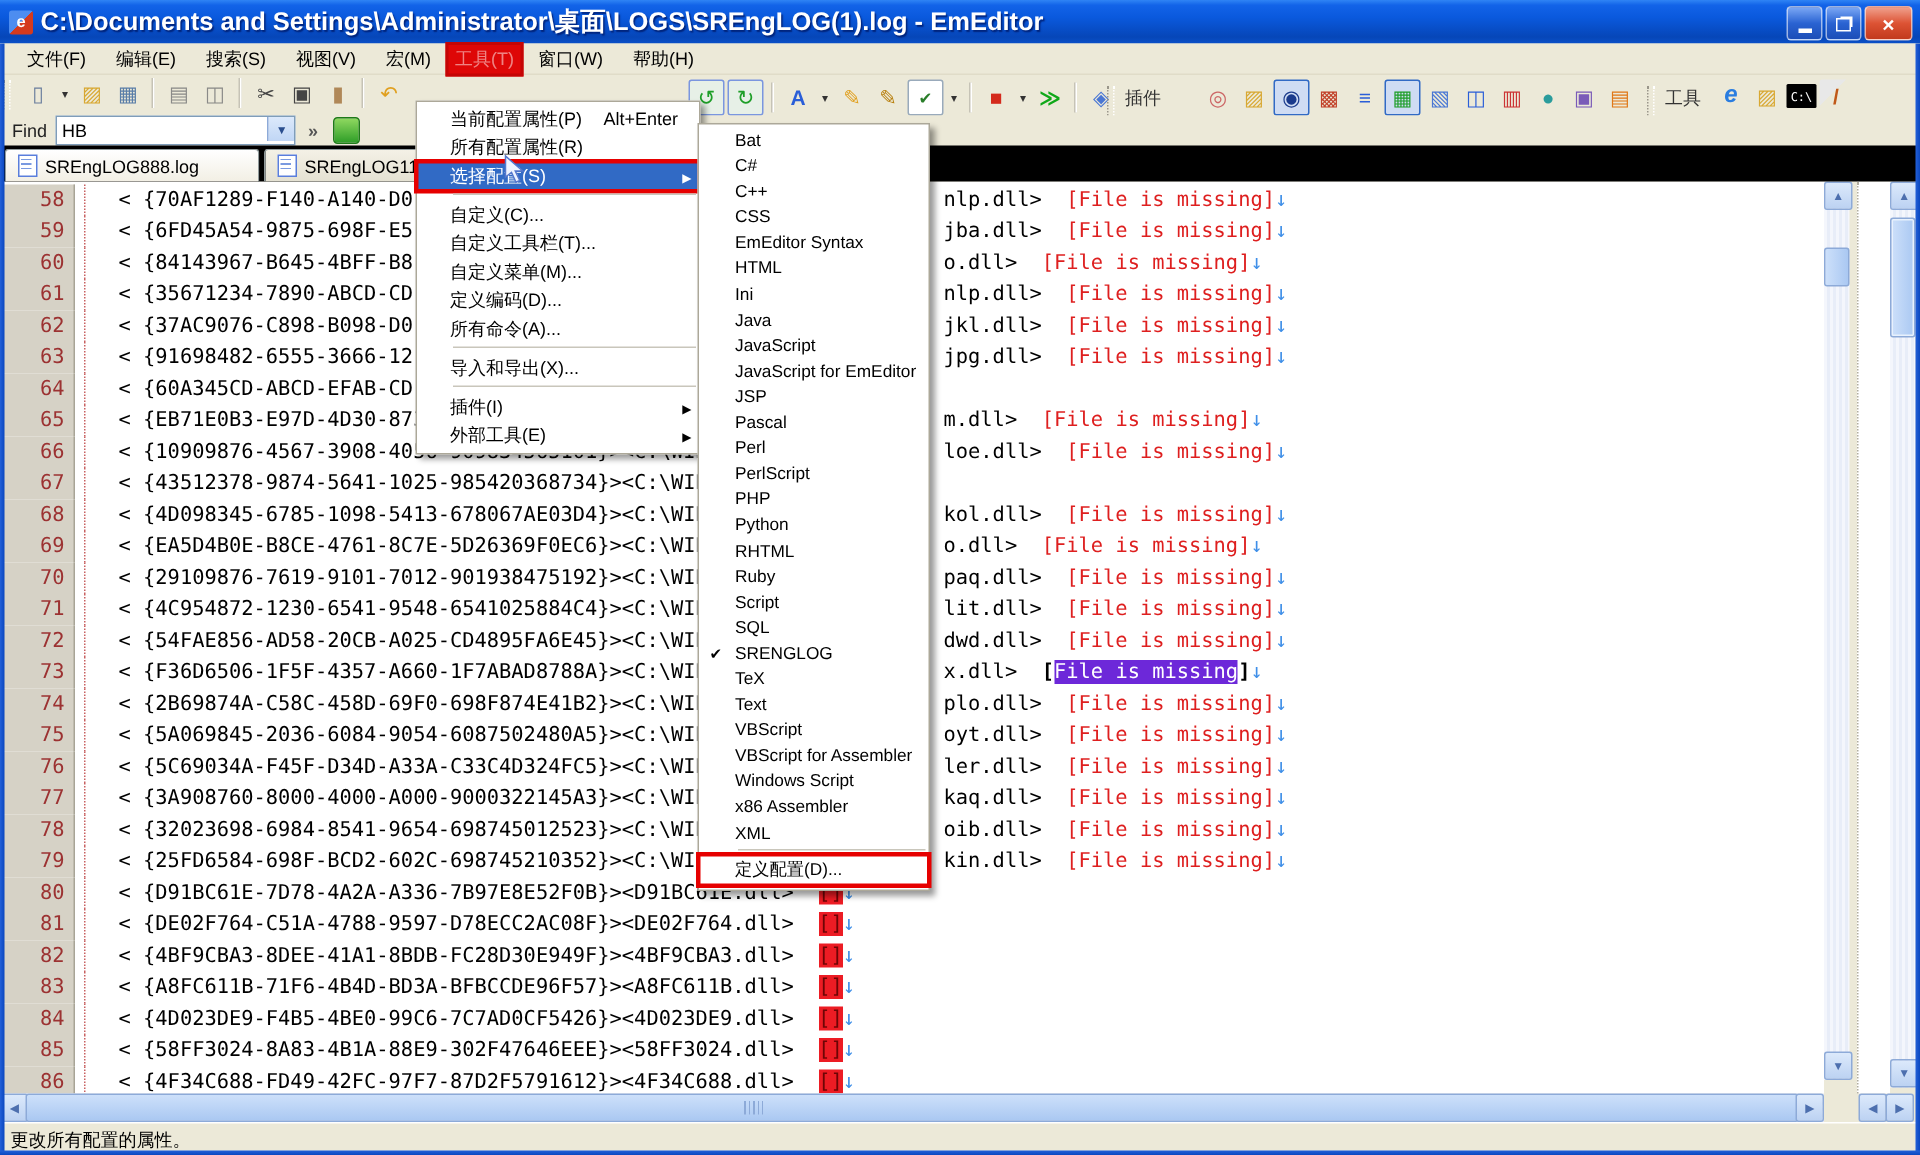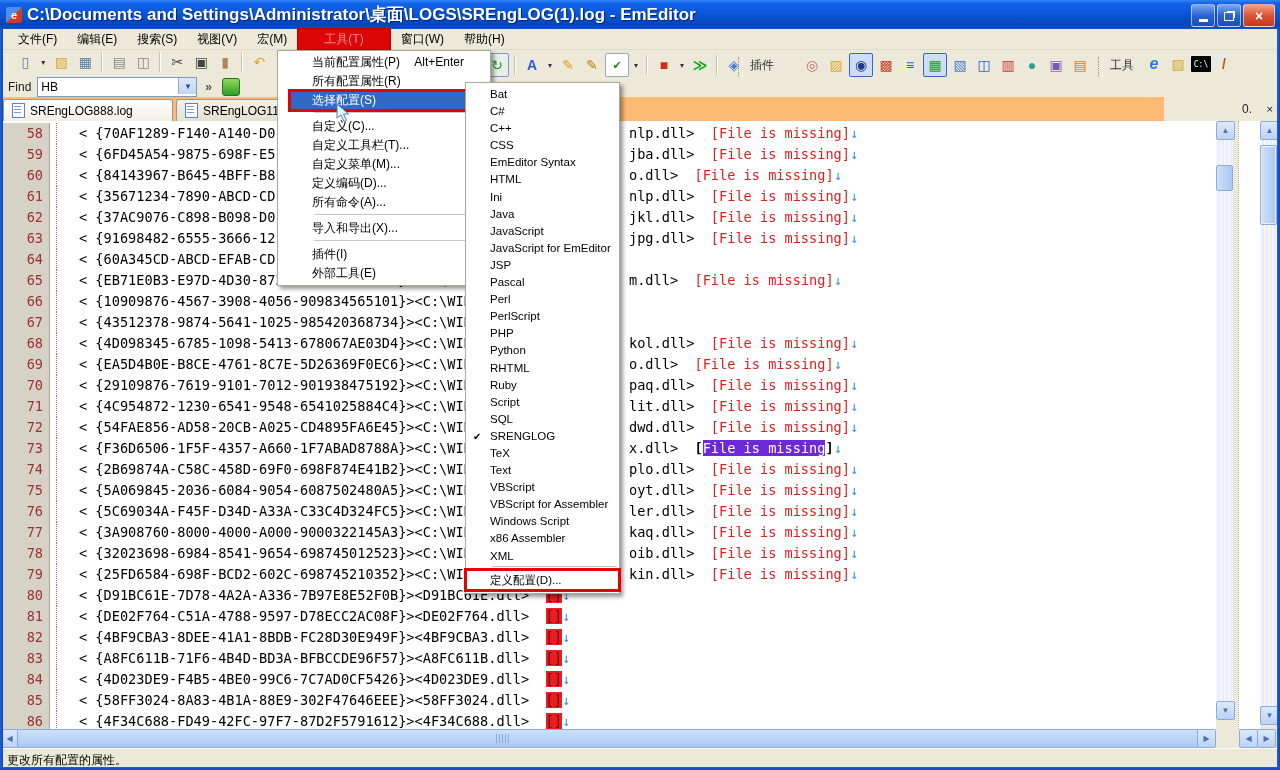--- a/index.html
+++ b/index.html
@@ -16,21 +16,21 @@
   .tb-buttons{position:absolute;right:5px;top:4px;display:flex;gap:2px}
   .tb-btn{width:22px;height:21px;border-radius:3px;border:1px solid #ffffff90;
     background:linear-gradient(180deg,#7aa7f5,#2a63d2 50%,#1c4eb8);display:flex;align-items:center;justify-content:center}
   .tb-btn.close{width:30px;background:linear-gradient(180deg,#f0a08c,#dd5334 50%,#c23a1d);color:#fff;font-weight:bold;font-size:14px}
   .glyph-min{width:9px;height:3px;background:#fff;margin-top:9px}
   .glyph-restore{width:8px;height:7px;border:1px solid #fff;box-shadow:2px -2px 0 -1px #fff;margin-top:2px}
   
   .menubar{position:absolute;left:0;top:29px;width:1280px;height:20px;background:#ECE9D8;
     border-bottom:1px solid #e0dcc8;display:flex;align-items:center;padding-left:8px;z-index:40}
   .mb-item{padding:3px 10px;white-space:nowrap}
-  .mb-item.tools-red{background:#de0707;border:2px solid #c40505;padding:1px 25px;color:rgba(255,255,255,0.5)}
+  .mb-item.tools-red{background:#de0707;border:2px solid #c40505;padding:1px 4px;color:rgba(255,255,255,0.5)}
   
   .toolbar{position:absolute;left:0;top:49px;width:1280px;height:28px;background:#ECE9D8;z-index:20}
   .grip{display:inline-block;width:3px;height:20px;margin:4px 3px 0 2px;border-left:1px dotted #9a968a;border-right:1px dotted #fff}
   .tb-group{display:inline-flex;align-items:center;vertical-align:top;margin-top:2px}
   .tb-group.abs{position:absolute;top:2px}
   .tbi{width:22px;height:22px;margin:0 1px;border-radius:2px;display:inline-flex;align-items:center;justify-content:center;font-size:14px}
   .tbi.drop{width:10px;font-size:8px;color:#333}
   .tbi.sep{width:1px;height:20px;background:#c6c3b6;border-right:1px solid #fff;margin:0 4px;border-radius:0}
   .tbi.pressed{border:1px solid #316AC5;background:#cfdcf3}
   .tbi.framed{border:1px solid #7a96df;background:#e7f0e7}
@@ -51,21 +51,21 @@
   .find-combo{position:relative;width:158px;height:18px;background:#fff;border:1px solid #7F9DB9}
   .find-input{position:absolute;left:0;top:0;width:136px;height:16px;border:none;outline:none;
     font-family:"Liberation Sans","DejaVu Sans",sans-serif;font-size:12px;padding:1px 3px}
   .combo-btn{position:absolute;right:0;top:0;width:17px;height:16px;
     background:linear-gradient(180deg,#dce9fb,#c0d6f5);border-left:1px solid #8daad8;
     display:flex;align-items:center;justify-content:center;font-size:8px;color:#2a4e8e}
   .chevron{margin-left:8px;color:#555;font-weight:bold}
   .sprout{width:16px;height:16px;margin-left:10px;border-radius:3px;
     background:linear-gradient(180deg,#8fd860,#2f9e28);border:1px solid #1d7a18}
   
-  .tabbar{position:absolute;left:0;top:97px;width:1164px;height:24px;background:#fdba74;z-index:20}
+  .tabbar{position:absolute;left:0;top:97px;width:1280px;height:24px;background:#000000;z-index:20}
   .tab{position:absolute;top:2px;height:21px;display:flex;align-items:center;padding:0 8px;
     border:1px solid #919B9C;border-bottom:none;border-radius:3px 3px 0 0;white-space:nowrap}
   .tab.active{left:3px;background:linear-gradient(180deg,#fff,#f2efe4);width:152px}
   .tab.t2{left:176px;background:linear-gradient(180deg,#f4f1e6,#e4e1d2);width:150px}
   .doc-icon{width:11px;height:13px;background:#fff;border:1px solid #5a7edc;margin-right:5px;
     box-shadow:inset 0 -2px 0 #fff,inset 0 3px 0 #fff;position:relative}
   .doc-icon::after{content:"";position:absolute;left:1px;top:2px;width:7px;height:7px;
     background:repeating-linear-gradient(180deg,#7a9ae0 0 1px,transparent 1px 3px)}
   
   .editor{position:absolute;left:0;top:121px;width:1216px;height:608px;background:#fff;overflow:hidden;z-index:10}
@@ -116,22 +116,22 @@
   .mp-hscroll .r{left:19px;top:0}
   
   .statusbar{position:absolute;left:0;top:748px;width:1280px;height:22px;background:#ECE9D8;
     border-top:1px solid #fff;display:flex;align-items:center;padding-left:7px;z-index:20}
   
   .wb{position:absolute;background:linear-gradient(90deg,#2360d8,#0a47c0);z-index:60}
   .wb.l{left:0;top:29px;width:3px;height:741px}
   .wb.r{left:1277px;top:29px;width:3px;height:741px}
   .wb.b{left:0;top:767px;width:1280px;height:3px;background:linear-gradient(180deg,#2360d8,#0a47c0)}
   
-  .popup{position:absolute;left:277px;top:50px;width:188px;background:#fff;border:1px solid #ACA899;
-    box-shadow:3px 3px 4px rgba(0,0,0,0.4);padding:2px 12px;z-index:70}
+  .popup{position:absolute;left:277px;top:67px;width:188px;background:#fff;border:1px solid #ACA899;
+    box-shadow:3px 3px 4px rgba(0,0,0,0.4);padding:2px 0;z-index:70}
   .mi{position:relative;height:19px;line-height:19px;padding-left:22px;white-space:nowrap;font-size:12px}
   .mi .sc{position:absolute;right:14px}
   .mi .ar{position:absolute;right:5px;font-size:8px;top:1px}
   .mi.sep{height:5px}
   .mi.sep::after{content:"";display:block;height:1px;background:#c9c6bb;margin:2px 2px 0 2px}
   .mi.hl{background:#316AC5;color:#fff}
   .mi.redbox{outline:3px solid #E60000;outline-offset:-1px}
   .submenu{position:absolute;left:465px;top:82px;width:153px;background:#fff;border:1px solid #ACA899;
     box-shadow:3px 3px 4px rgba(0,0,0,0.4);padding:3px 0;z-index:75}
   .smi{position:relative;height:17.1px;line-height:17.1px;padding-left:24px;white-space:nowrap;font-size:11.5px}
@@ -298,21 +298,21 @@
         <span class="ltext"><span>&lt; {60A345CD-ABCD-EFAB-CD</span><span class="redblock"></span><span class="nl"></span></span>
       </div>
       <div class="eline">
         <span class="lnum">65</span>
         <span class="ldot"></span>
         <span class="ltext"><span>&lt; {EB71E0B3-E97D-4D30-8733-E28266467617}&gt;&lt;C:\WIN</span><span class="redblock"></span><span class="nl"></span><span class="rfrag"><span>m.dll&gt;  </span><span class="miss">[File is missing]</span><span class="br"></span><span class="sel"></span><span class="br"></span><span class="nl">↓</span></span></span>
       </div>
       <div class="eline">
         <span class="lnum">66</span>
         <span class="ldot"></span>
-        <span class="ltext"><span>&lt; {10909876-4567-3908-4056-909834565101}&gt;&lt;C:\WIN</span><span class="redblock"></span><span class="nl"></span></span>
+        <span class="ltext"><span>&lt; {10909876-4567-3908-4056-909834565101}&gt;&lt;C:\WIN</span><span class="redblock"></span><span class="nl"></span><span class="rfrag"><span>loe.dll&gt;  </span><span class="miss">[File is missing]</span><span class="br"></span><span class="sel"></span><span class="br"></span><span class="nl">↓</span></span></span>
       </div>
       <div class="eline">
         <span class="lnum">67</span>
         <span class="ldot"></span>
         <span class="ltext"><span>&lt; {43512378-9874-5641-1025-985420368734}&gt;&lt;C:\WIN</span><span class="redblock"></span><span class="nl"></span></span>
       </div>
       <div class="eline">
         <span class="lnum">68</span>
         <span class="ldot"></span>
         <span class="ltext"><span>&lt; {4D098345-6785-1098-5413-678067AE03D4}&gt;&lt;C:\WIN</span><span class="redblock"></span><span class="nl"></span><span class="rfrag"><span>kol.dll&gt;  </span><span class="miss">[File is missing]</span><span class="br"></span><span class="sel"></span><span class="br"></span><span class="nl">↓</span></span></span>

